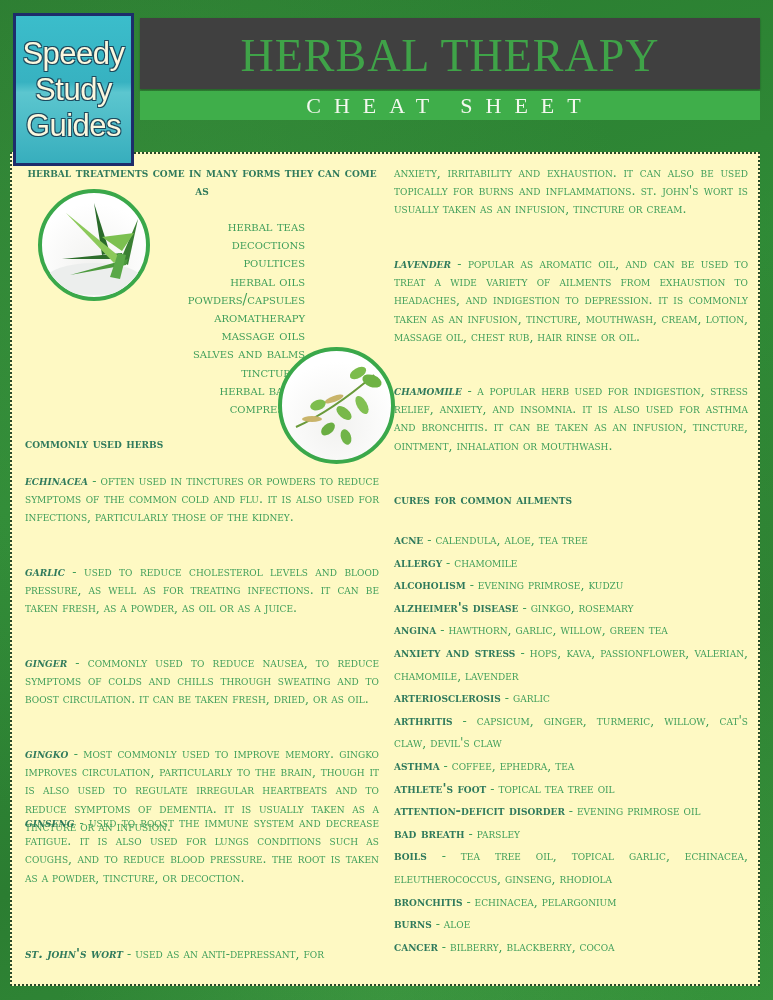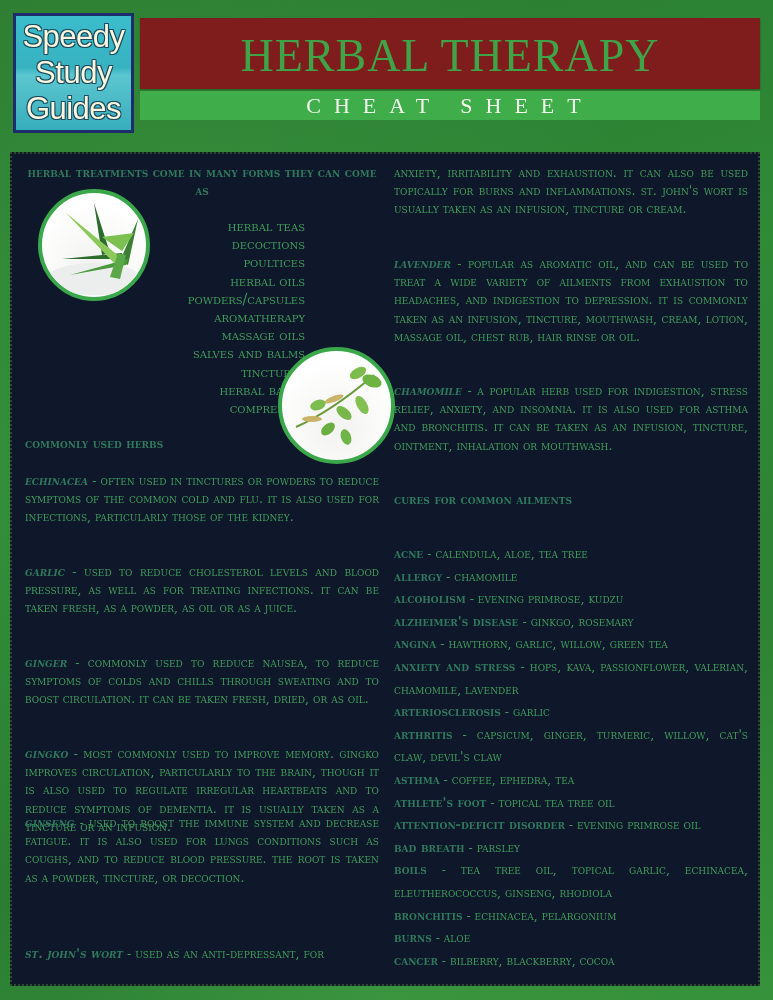--- a/index.html
+++ b/index.html
@@ -6,51 +6,51 @@
   body {
     width: 773px; height: 1000px; position: relative; overflow: hidden;
     background:
       radial-gradient(ellipse at 20% 30%, rgba(70,160,70,0.35), transparent 55%),
       radial-gradient(ellipse at 80% 70%, rgba(60,150,60,0.35), transparent 55%),
       radial-gradient(ellipse at 50% 100%, rgba(80,170,80,0.3), transparent 60%),
       linear-gradient(160deg, #2a7a30 0%, #2f8a36 40%, #2b7d31 70%, #35923b 100%);
     font-family: "DejaVu Serif", "Liberation Serif", serif;
   }
   .logo {
-    position: absolute; left: 13px; top: 13px; width: 121px; height: 120px;
+    position: absolute; left: 13px; top: 13px; width: 121px; height: 153px;
     background: linear-gradient(180deg, #3bbdcb 0%, #37b2c1 45%, #5cc6cf 52%, #37aebd 100%);
     border: 3px solid #1d2c6a; box-sizing: border-box;
     display: flex; flex-direction: column; align-items: center; justify-content: center;
     z-index: 2;
   }
   .logo span {
     font-family: "Liberation Sans", sans-serif; font-size: 31px; line-height: 36px;
     color: #fbf7de; letter-spacing: -0.5px;
     text-shadow: -1px -1px 0 #1d4a5e, 1px -1px 0 #1d4a5e, -1px 1px 0 #1d4a5e, 1px 1px 0 #1d4a5e;
   }
   .banner {
     position: absolute; left: 140px; top: 18px; width: 620px; height: 71px;
-    background: #7f1d1d; box-shadow: 0 1px 2px rgba(0,0,0,0.3);
+    background: #404040; box-shadow: 0 1px 2px rgba(0,0,0,0.3);
     display: flex; align-items: center; justify-content: center;
   }
   .banner-title {
     font-family: "Liberation Serif", serif; font-size: 46px; color: #3fa348;
     letter-spacing: 1px; line-height: 1; margin-top: 4px;
   }
   .subbar {
     position: absolute; left: 140px; top: 91px; width: 620px; height: 29px;
     background: #3fae4a; display: flex; align-items: center; justify-content: center;
   }
   .subbar-title {
     font-family: "Liberation Serif", serif; font-size: 22px; color: #f4f8ef;
     letter-spacing: 13px; line-height: 1;
   }
   .panel {
     position: absolute; left: 10px; top: 152px; width: 750px; height: 834px;
-    background: #0f172a; box-sizing: border-box;
+    background: #fef9c3; box-sizing: border-box;
     border: 2px dotted #2a4a2a;
   }
   .col {
     position: absolute; top: 0; bottom: 0;
     font-variant: small-caps; text-transform: lowercase;
   }
   .col-left { left: 13px; width: 354px; }
   .col-right { left: 382px; width: 354px; }
   .intro-heading {
     position: absolute; top: 10px; left: 0; width: 354px; text-align: center;
@@ -70,21 +70,21 @@
   .aloe { left: 13px; top: 35px; width: 112px; height: 112px; }
   .basil { left: 253px; top: 193px; width: 117px; height: 117px; }
   .section-title {
     position: absolute; color: #2f7a5c; font-weight: bold; font-size: 13px; font-variant: small-caps;
   }
   .entry {
     position: absolute; left: 0; width: 354px; text-align: justify;
     line-height: 18.2px; font-size: 12.5px; color: #3f9e5a; font-variant: small-caps;
   }
   .entry .term { color: #2f7a5c; font-weight: bold; font-size: 13px; font-style: italic; }
-  .ailments { position: absolute; left: 0; top: 389px; width: 354px; list-style: none; margin: 0; padding: 0; }
+  .ailments { position: absolute; left: 0; top: 375px; width: 354px; list-style: none; margin: 0; padding: 0; }
   .ailments li {
     font-size: 12.5px; line-height: 22.6px; color: #3f9e5a; font-variant: small-caps; text-align: justify;
   }
   .ailments li .term { color: #2f7a5c; font-weight: bold; font-size: 13px; }
 </style>
 </head>
 <body>
 
 <div class="logo">
   <span>Speedy</span>

